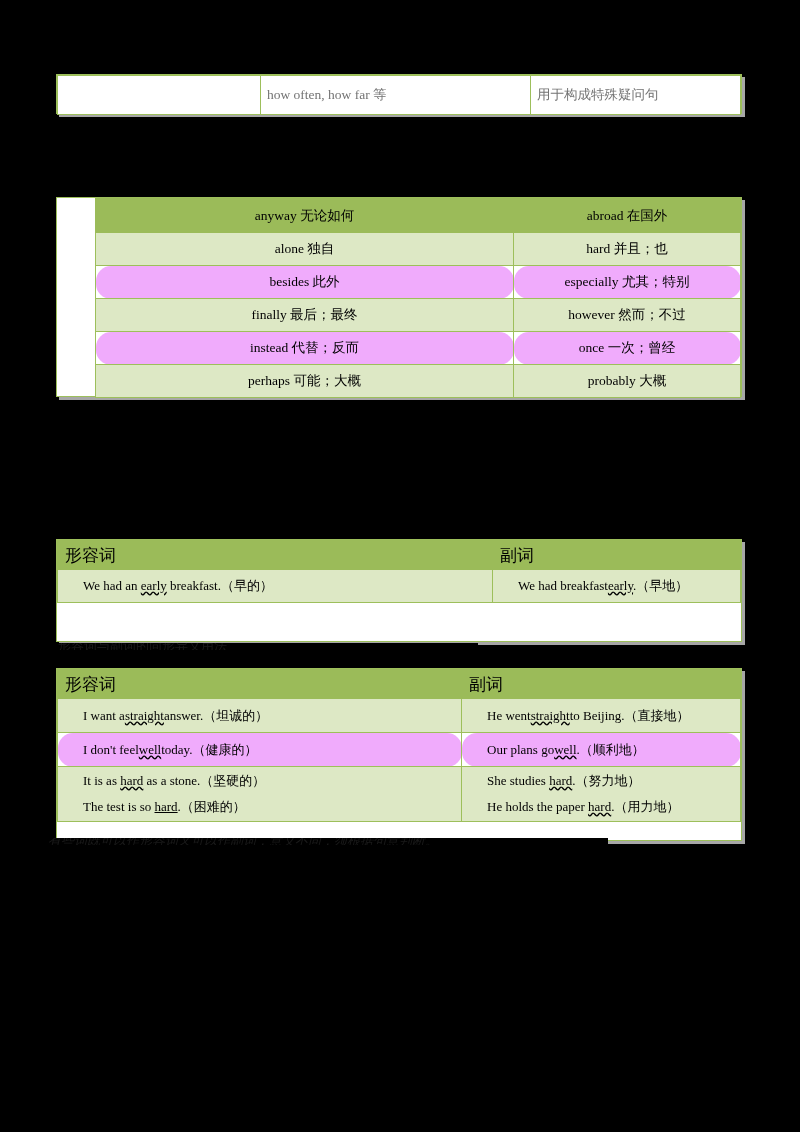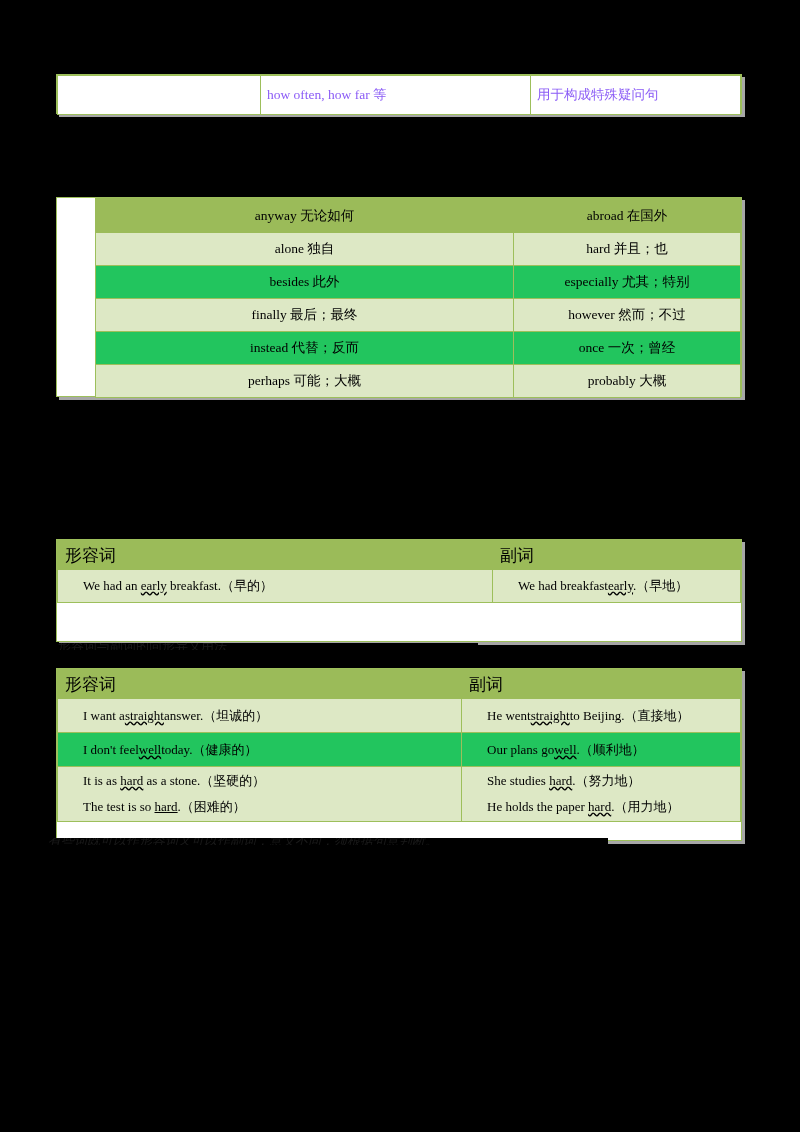--- a/index.html
+++ b/index.html
@@ -45,33 +45,33 @@
 
   
   .hdr td, .hdr th {
     background: #9bbb59;
     color: #ffffff;
     border-color: #9bbb59;
   }
 
   
   .row-tint td { background: #dde8c5; margin-left: 40px; }
-  .row-plain td { background: #22c55e; }
+  .row-plain td { background: #f0abfc; border-radius: 15px; }
 
   
   #table-one {
     left: 56px;
     top: 74px;
     width: 686px;
     height: 40px;
   }
   #table-one td {
     height: 38px;
     font-size: 13.5px;
-    color: #8b5cf6;
+    color: #737373;
     background: #ffffff;
     text-align: left;
   }
   #table-one .c1 { width: 190px; }
   #table-one .c2 { width: 257px; }
 
   
   #table-two {
     left: 56px;
     top: 197px;

